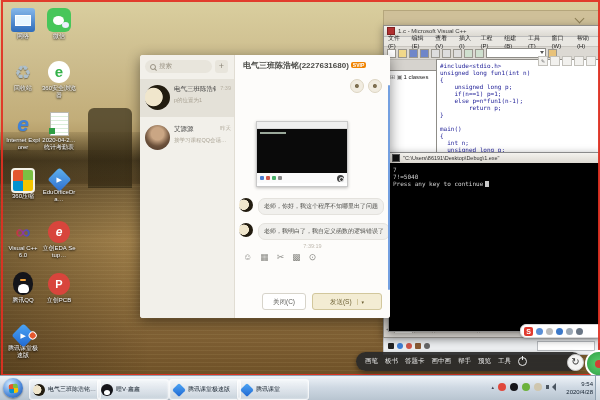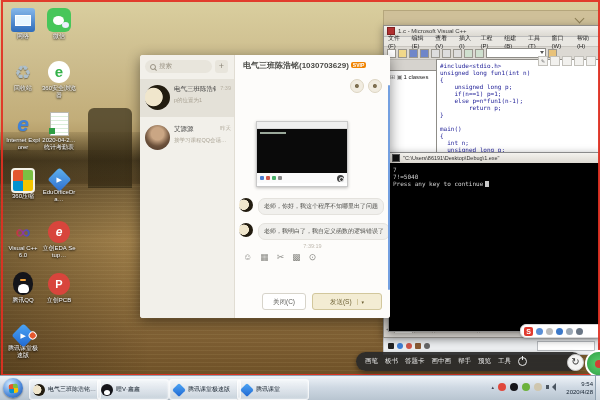--- a/index.html
+++ b/index.html
@@ -316,21 +316,21 @@
       </div>
       <div class="abs contact" style="top:64px">
         <div class="cava photo"></div>
         <div class="cname">艾源源</div>
         <div class="ctime">昨天</div>
         <div class="cprev">接学习课程QQ会话…</div>
       </div>
     </div>
     <div class="abs qq-right">
       <div class="abs qq-title">
-        <span>电气三班陈浩铭(1030703629)</span><span class="svip">SVIP</span>
+        <span>电气三班陈浩铭(2227631680)</span><span class="svip">SVIP</span>
       </div>
       <div class="abs" style="right:26px;top:24px">
           <span class="hico abs" style="position:static;display:block">☻</span>
         </div>
       <div class="abs" style="right:8px;top:24px">
           <span class="hico abs" style="position:static;display:block">☻</span>
         </div>
       <div class="abs imsg">
         <div class="imsg-top"></div>
         <div class="imsg-body"></div>

